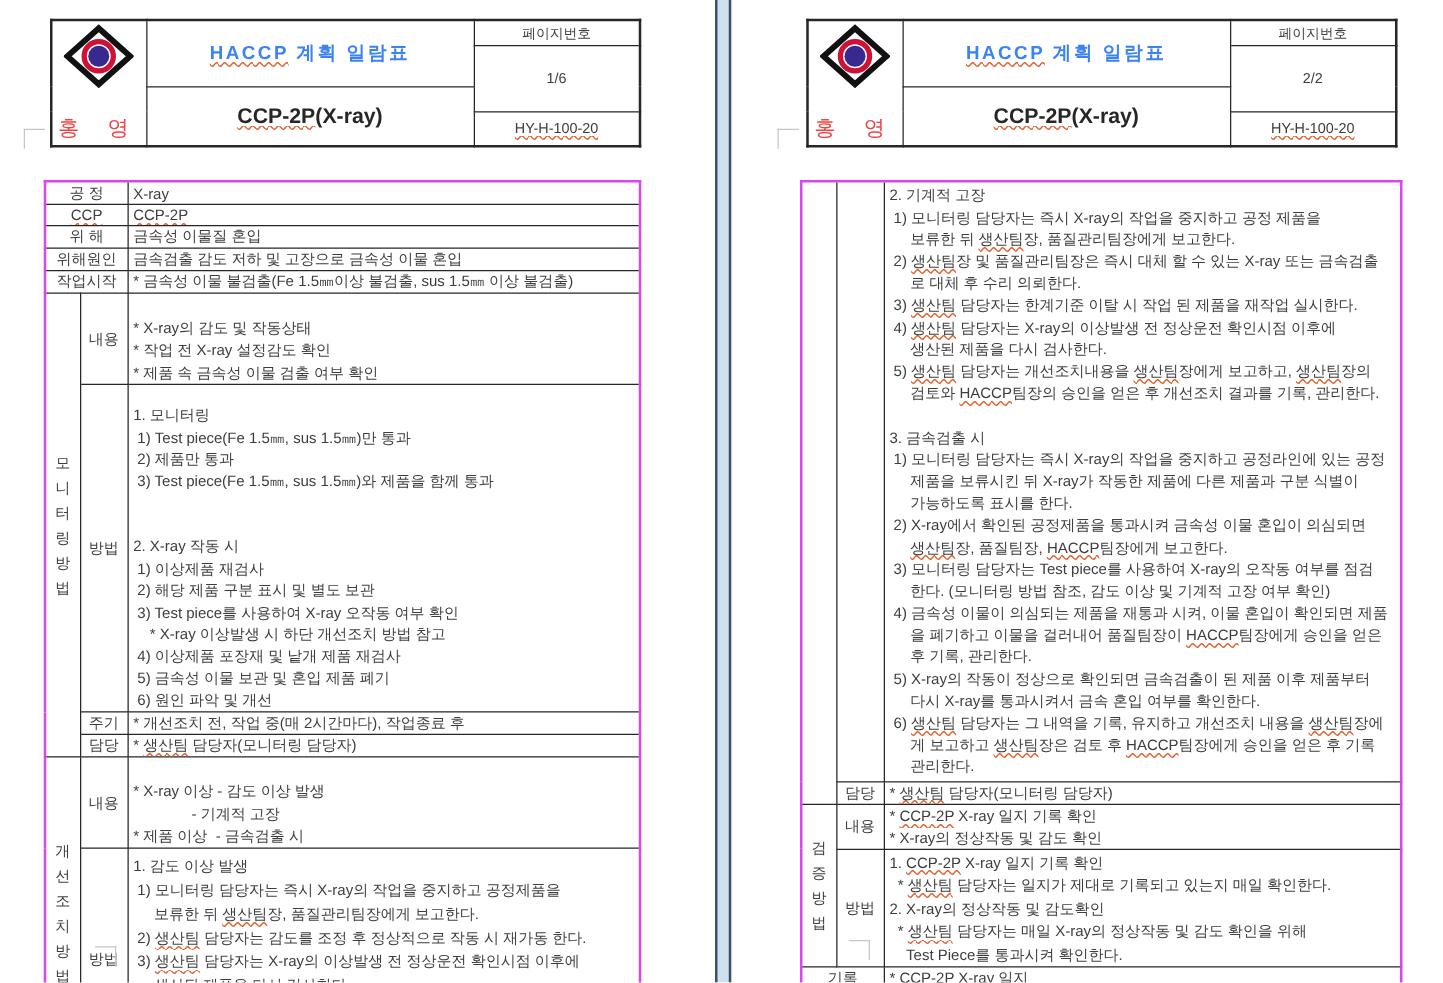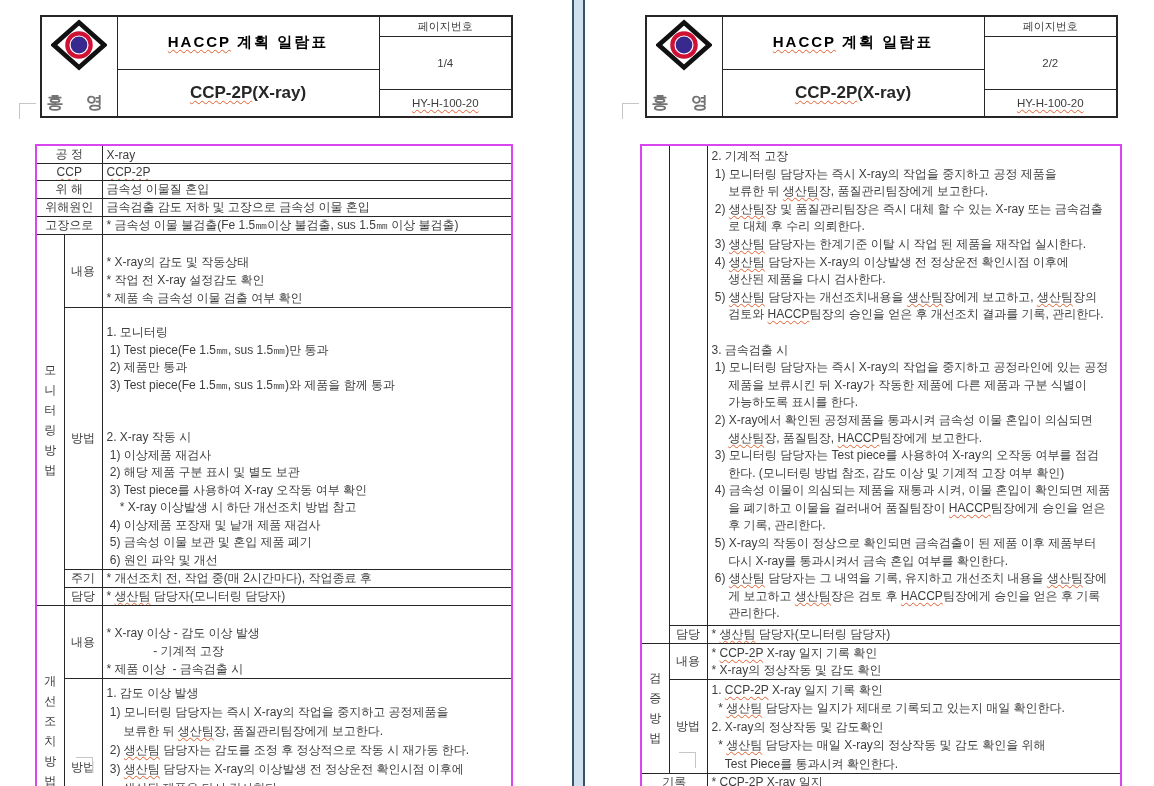--- a/index.html
+++ b/index.html
@@ -14,23 +14,23 @@
   .page-1 { left:35px; width:478px; }
   .page-2 { left:640px; width:482px; }
 
   table { border-collapse:collapse; table-layout:fixed; width:100%; }
   td { border:1px solid #262626; color:#3d3d3d; font-size:12px; padding:0 4px;
        overflow:hidden; vertical-align:middle; }
 
   
   .header-table { margin-left:5px; width:473px; margin-top:15px; border:2px solid #262626; }
   .logo-cell { text-align:center; vertical-align:middle; padding:2px; }
-  .company { font-weight:bold; font-size:17px; letter-spacing:9px; color:#737373;
+  .company { font-weight:normal; font-size:17px; letter-spacing:9px; color:#ef4444;
              display:block; margin-top:20px; white-space:nowrap; }
-  .title-cell { text-align:center; font-weight:bold; font-size:15px; letter-spacing:2px; color:#000000; }
+  .title-cell { text-align:center; font-weight:bold; font-size:15px; letter-spacing:2px; color:#3b82f6; }
   .subtitle-cell { text-align:center; font-weight:bold; font-size:17px; color:#262626; }
   .pageno-label { text-align:center; font-size:11px; }
   .pageno-cell, .doccode-cell { text-align:center; font-size:11.5px; }
 
   
   .main-table { margin-top:26px; border:2px solid #d946ef; }
   .lbl { text-align:center; white-space:nowrap; }
   .vlbl { text-align:center; white-space:pre-wrap; line-height:20px; font-size:12px; vertical-align:middle; }
   .val { white-space:pre-wrap; }
   .content { white-space:pre-wrap; vertical-align:top; line-height:18px; padding-top:18px; }
@@ -76,21 +76,21 @@
             <polygon points="30,3 57,27 30,51 3,27" fill="#ffffff" stroke="#111111" stroke-width="5"></polygon>
             <circle cx="30" cy="27" r="12.5" fill="none" stroke="#ce1134" stroke-width="4.5"></circle>
             <circle cx="30" cy="27" r="9" fill="#37298e"></circle>
           </svg>
           <span class="company">홍 영</span>
         </td>
         <td rowspan="2" class="title-cell"><span class="sq">HACCP</span> 계획 일람표</td>
         <td class="pageno-label">페이지번호</td>
       </tr>
       <tr class="h25">
-        <td rowspan="2" class="pageno-cell">1/4</td>
+        <td rowspan="2" class="pageno-cell">1/6</td>
       </tr>
       <tr class="h12">
         <td rowspan="2" class="subtitle-cell"><span class="sq">CCP-2P</span>(X-ray)</td>
       </tr>
       <tr class="h28">
         <td class="doccode-cell"><span class="sq">HY-H-100-20</span></td>
       </tr>
     </tbody>
       </table>
 
@@ -111,21 +111,21 @@
       </tr>
       <tr class="h17">
         <td colspan="2" class="lbl">위 해</td>
         <td class="val">금속성 이물질 혼입</td>
       </tr>
       <tr class="h17">
         <td colspan="2" class="lbl">위해원인</td>
         <td class="val">금속검출 감도 저하 및 고장으로 금속성 이물 혼입</td>
       </tr>
       <tr class="h17">
-        <td colspan="2" class="lbl">고장으로</td>
+        <td colspan="2" class="lbl">작업시작</td>
         <td class="val">* 금속성 이물 불검출(Fe 1.5㎜이상 불검출, sus 1.5㎜ 이상 불검출)</td>
       </tr>
 
       <tr class="h56">
         <td rowspan="4" class="vlbl">모<br>니<br>터<br>링<br>방<br>법</td>
         <td class="lbl">내용</td>
         <td class="content">* X-ray의 감도 및 작동상태<br>* 작업 전 X-ray 설정감도 확인<br>* 제품 속 금속성 이물 검출 여부 확인</td>
       </tr>
       <tr class="h246">
         <td class="lbl">방법</td>

